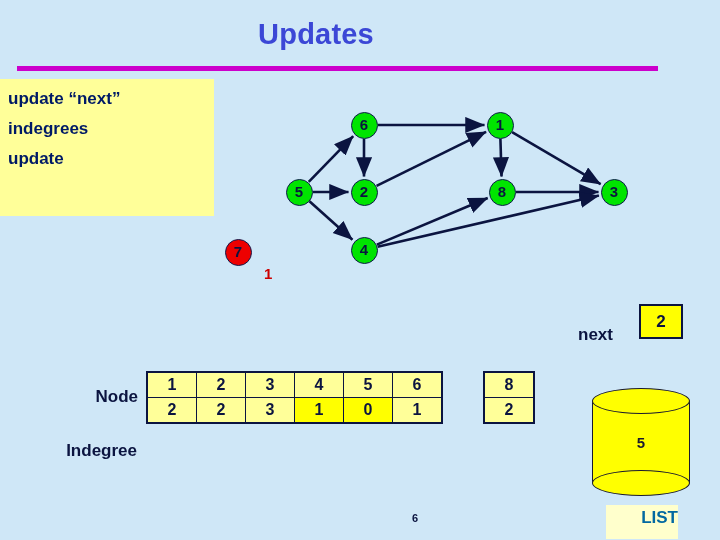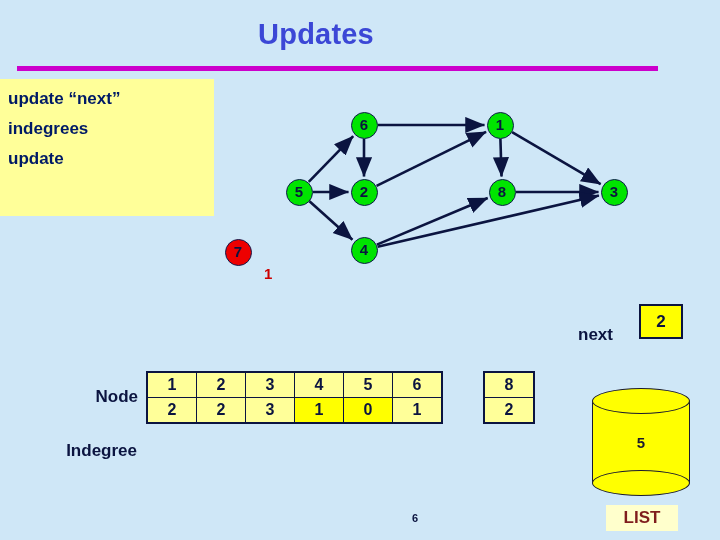--- a/index.html
+++ b/index.html
@@ -185,26 +185,26 @@
     width: 98px;
     text-align: center;
     color: #1a1a2e;
     font-size: 15px;
     font-weight: bold;
   }
   .list-label {
     position: absolute;
     left: 606px; top: 505px;
     width: 72px;
-    height: 26px;
+    height: 34px;
     background: #ffffcc;
-    color: #7f1d1d;
-    font-size: 17px;
-    font-weight: bold;
-    text-align: center;
+    color: #0369a1;
+    font-size: 17px;
+    font-weight: bold;
+    text-align: right;
     line-height: 26px;
   }
 
   .page-number {
     position: absolute;
     left: 405px; top: 512px;
     width: 20px;
     text-align: center;
     color: #0b1440;
     font-size: 11px;

